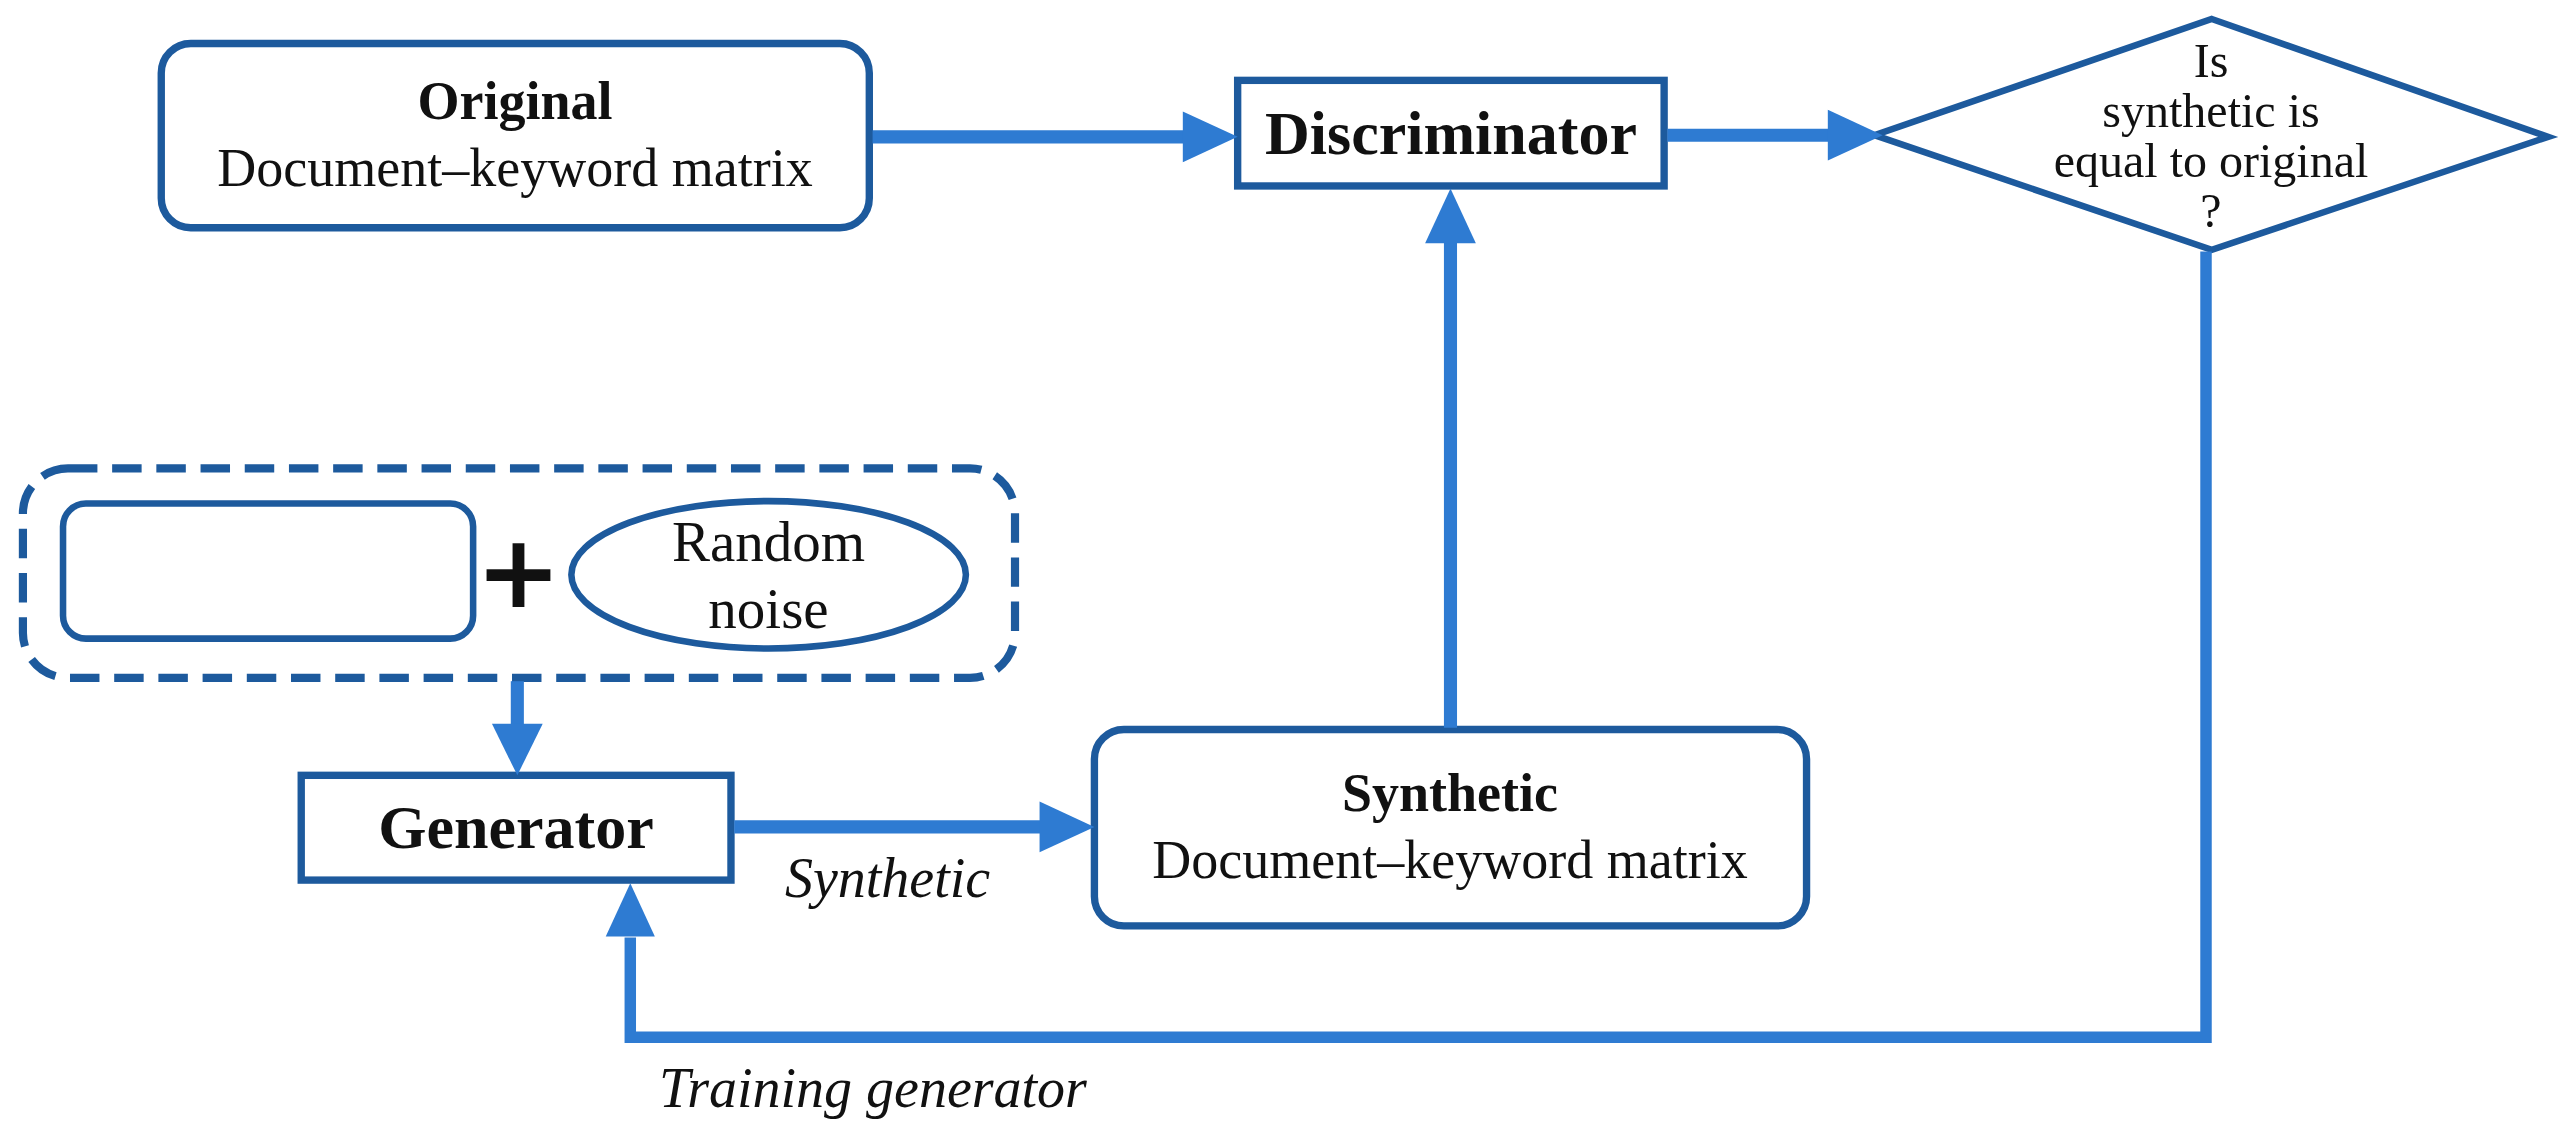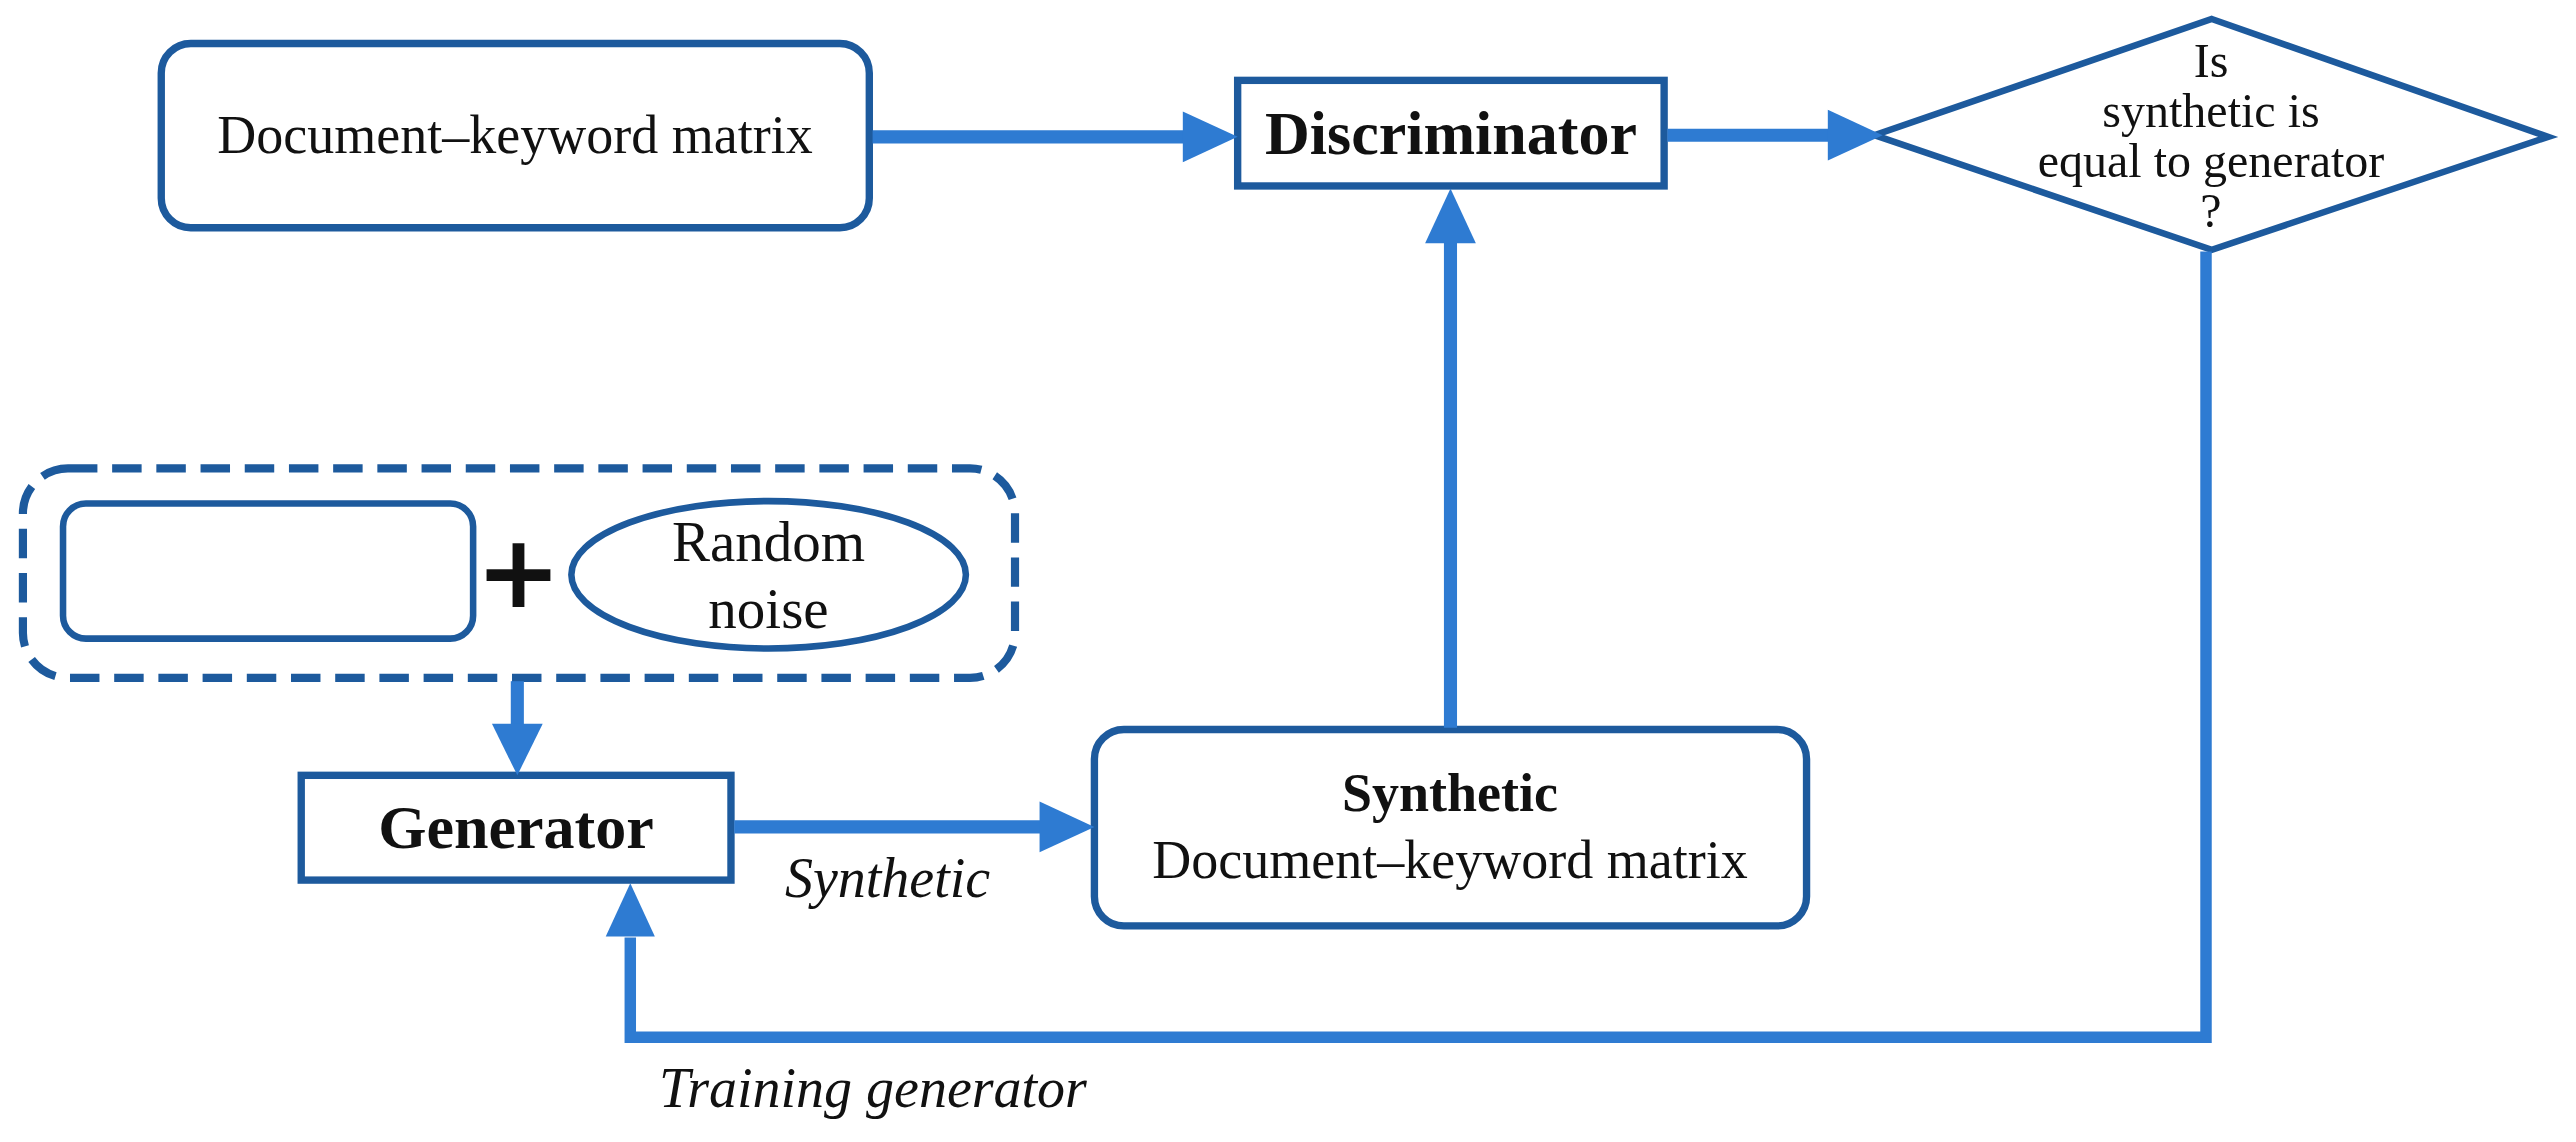--- a/index.html
+++ b/index.html
@@ -63,31 +63,32 @@
     <polygon points="1337,1010 1270,979 1270,1041" class="head"></polygon>
 
     <line x1="1772" y1="889" x2="1772" y2="292" class="wire" stroke-width="16"></line>
     <polygon points="1772,230 1741,297 1803,297" class="head"></polygon>
 
     <polyline points="2695,307 2695,1267 770,1267 770,1145" class="wire" stroke-width="14"></polyline>
     <polygon points="770,1079 740,1144 800,1144" class="head"></polygon>
   </svg>
 
   <div class="lbl" style="left:161px;top:43px;width:708px;height:184px;">
+    <span class="box-line t-bold">Original</span>
     <span class="box-line">Document–keyword matrix</span>
   </div>
 
   <div class="lbl" style="left:1238px;top:80px;width:426px;height:106px;text-align:right;">
     <span class="big-line t-bold">Discriminator</span>
   </div>
 
   <div class="lbl" style="left:1874px;top:34px;width:674px;height:203px;">
     <span class="diamond-line">Is</span>
     <span class="diamond-line">synthetic is</span>
-    <span class="diamond-line">equal to generator</span>
+    <span class="diamond-line">equal to original</span>
     <span class="diamond-line">?</span>
   </div>
 
 
   <div class="lbl plus" style="left:449px;top:510px;width:139px;height:123px;">+</div>
 
   <div class="lbl" style="left:571px;top:501px;width:395px;height:148px;">
     <span class="noise-line">Random</span>
     <span class="noise-line">noise</span>
   </div>

